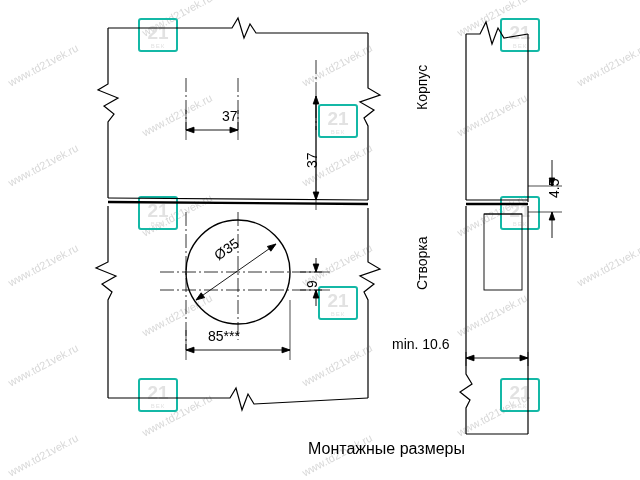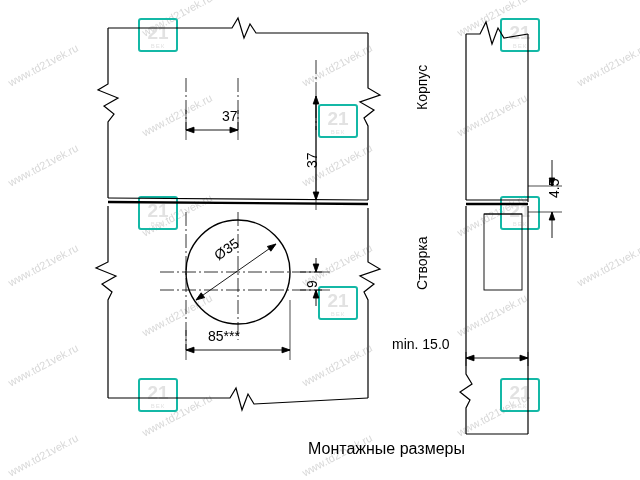--- a/index.html
+++ b/index.html
@@ -263,17 +263,17 @@
 
   <div class="lbl" style="left:222px; top:108px;">37</div>
   <div class="lbl rot" style="left:304px; top:168px;">37</div>
   <div class="lbl" style="left:211px; top:250px; transform-origin:left top; transform:rotate(-35deg);">Ø35</div>
   <div class="lbl rot" style="left:304px; top:288px;">9</div>
   <div class="lbl" style="left:208px; top:328px;">85***</div>
 
   <div class="lbl rot" style="left:414px; top:110px;">Корпус</div>
   <div class="lbl rot" style="left:414px; top:290px;">Створка</div>
   <div class="lbl rot" style="left:546px; top:198px;">4.5</div>
-  <div class="lbl" style="left:392px; top:336px;">min. 15.0</div>
+  <div class="lbl" style="left:392px; top:336px;">min. 10.6</div>
 
   <div class="caption" style="left:308px; top:440px;">Монтажные размеры</div>
 
 </div>
 
 </body></html>

